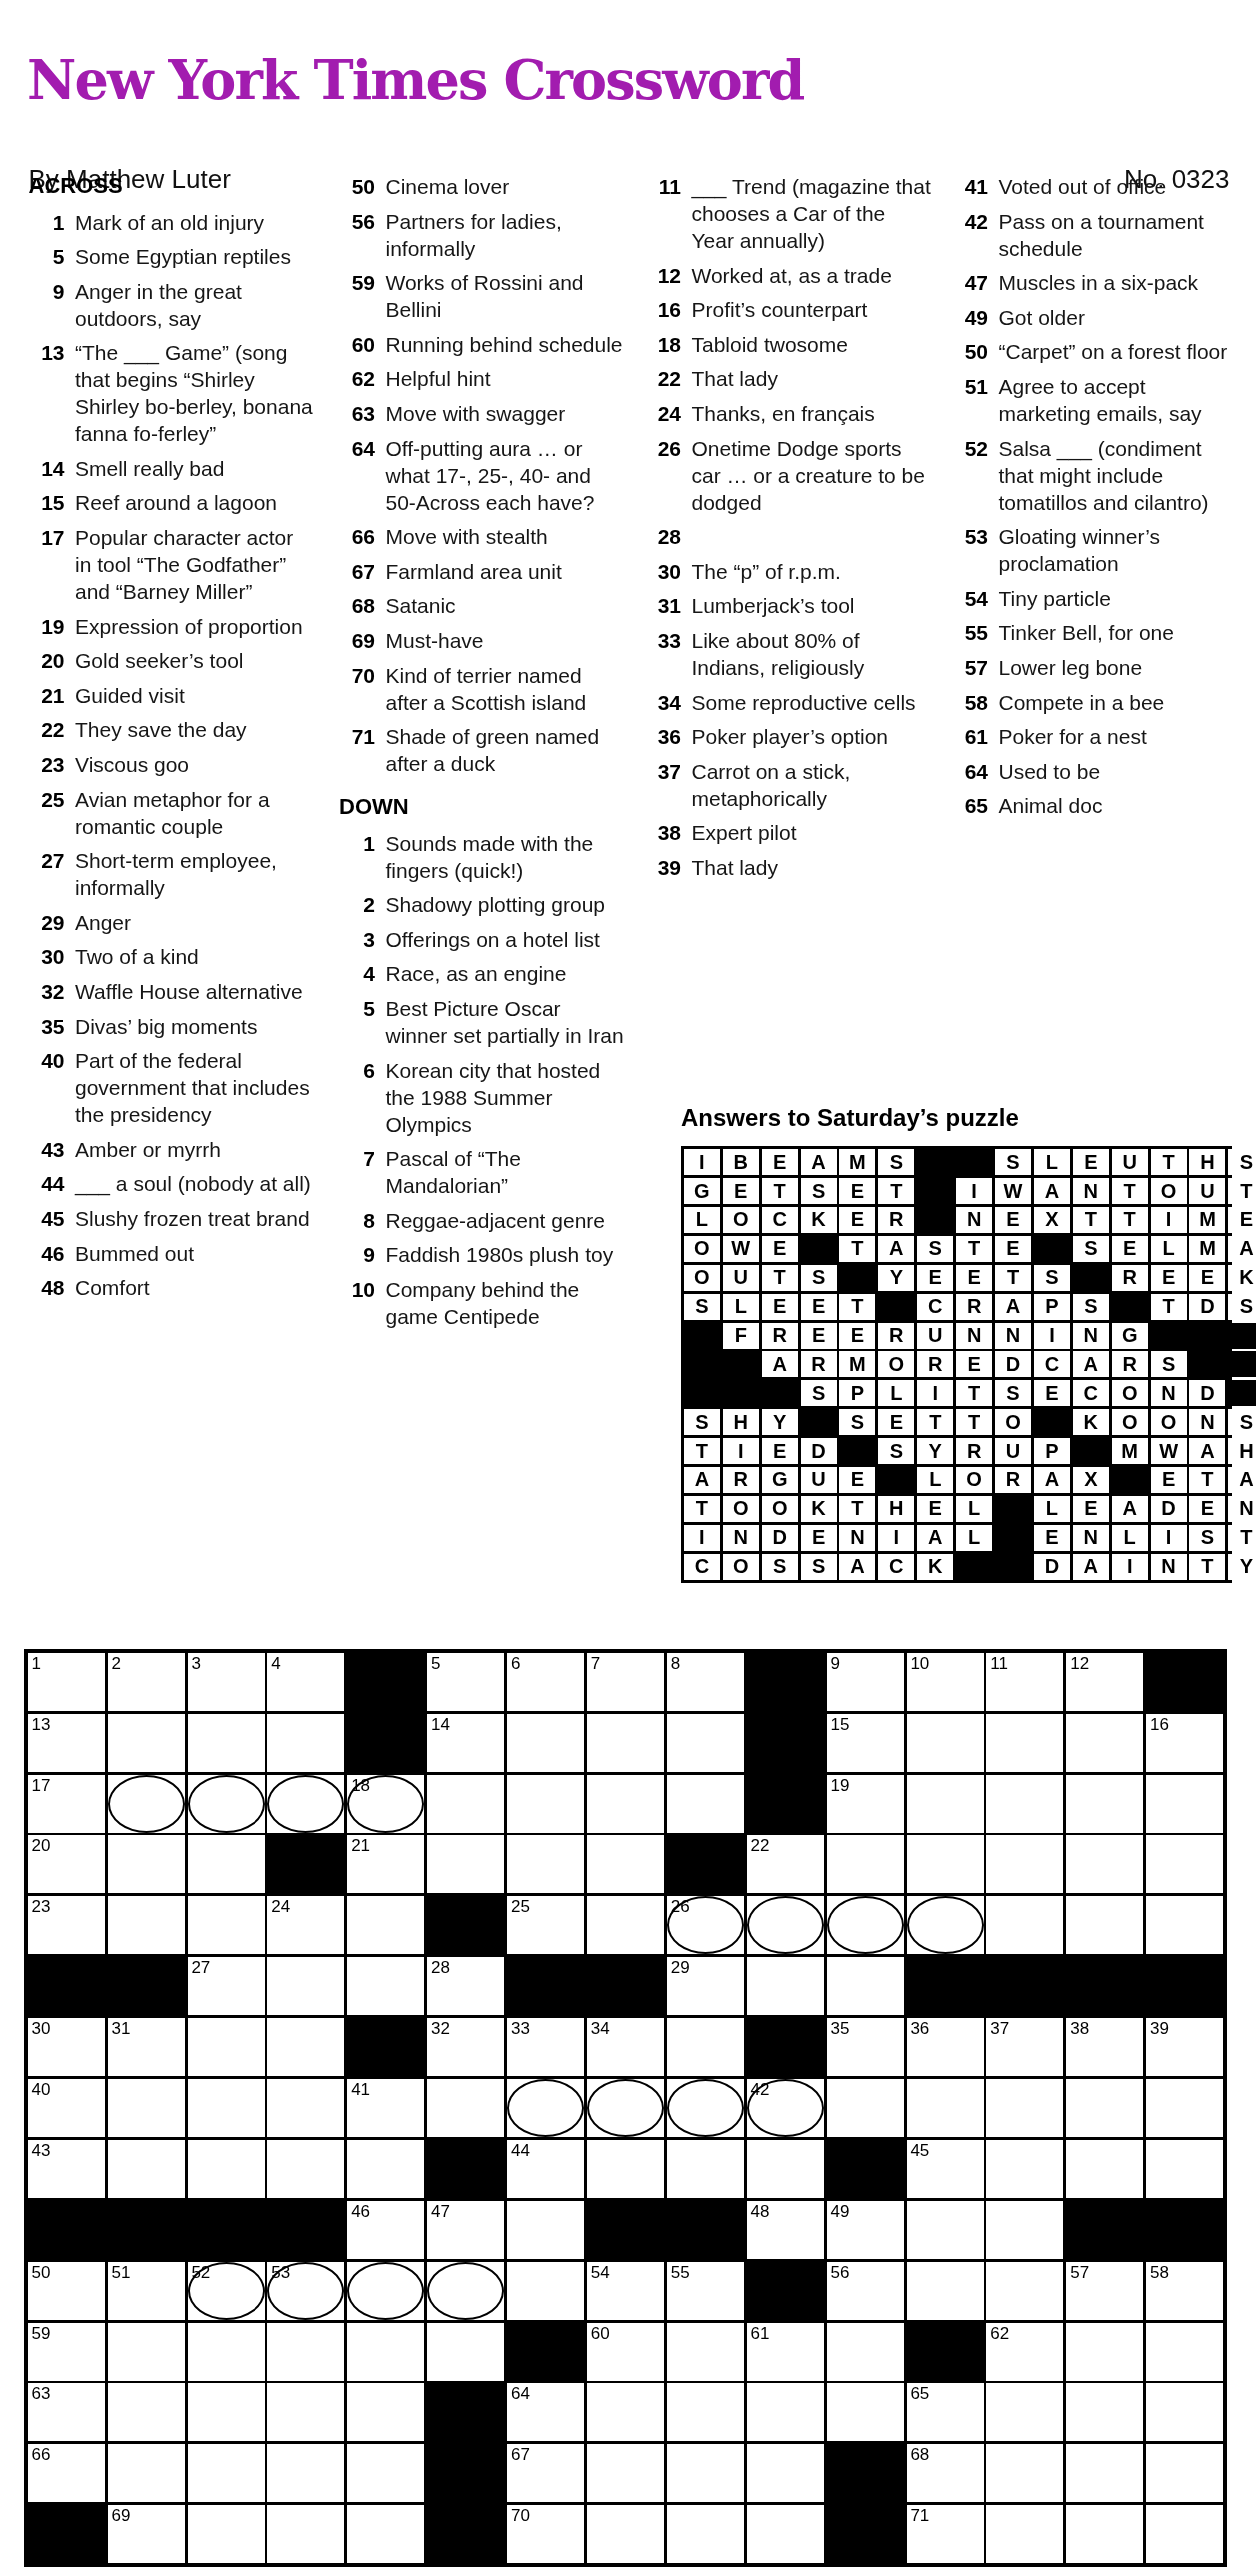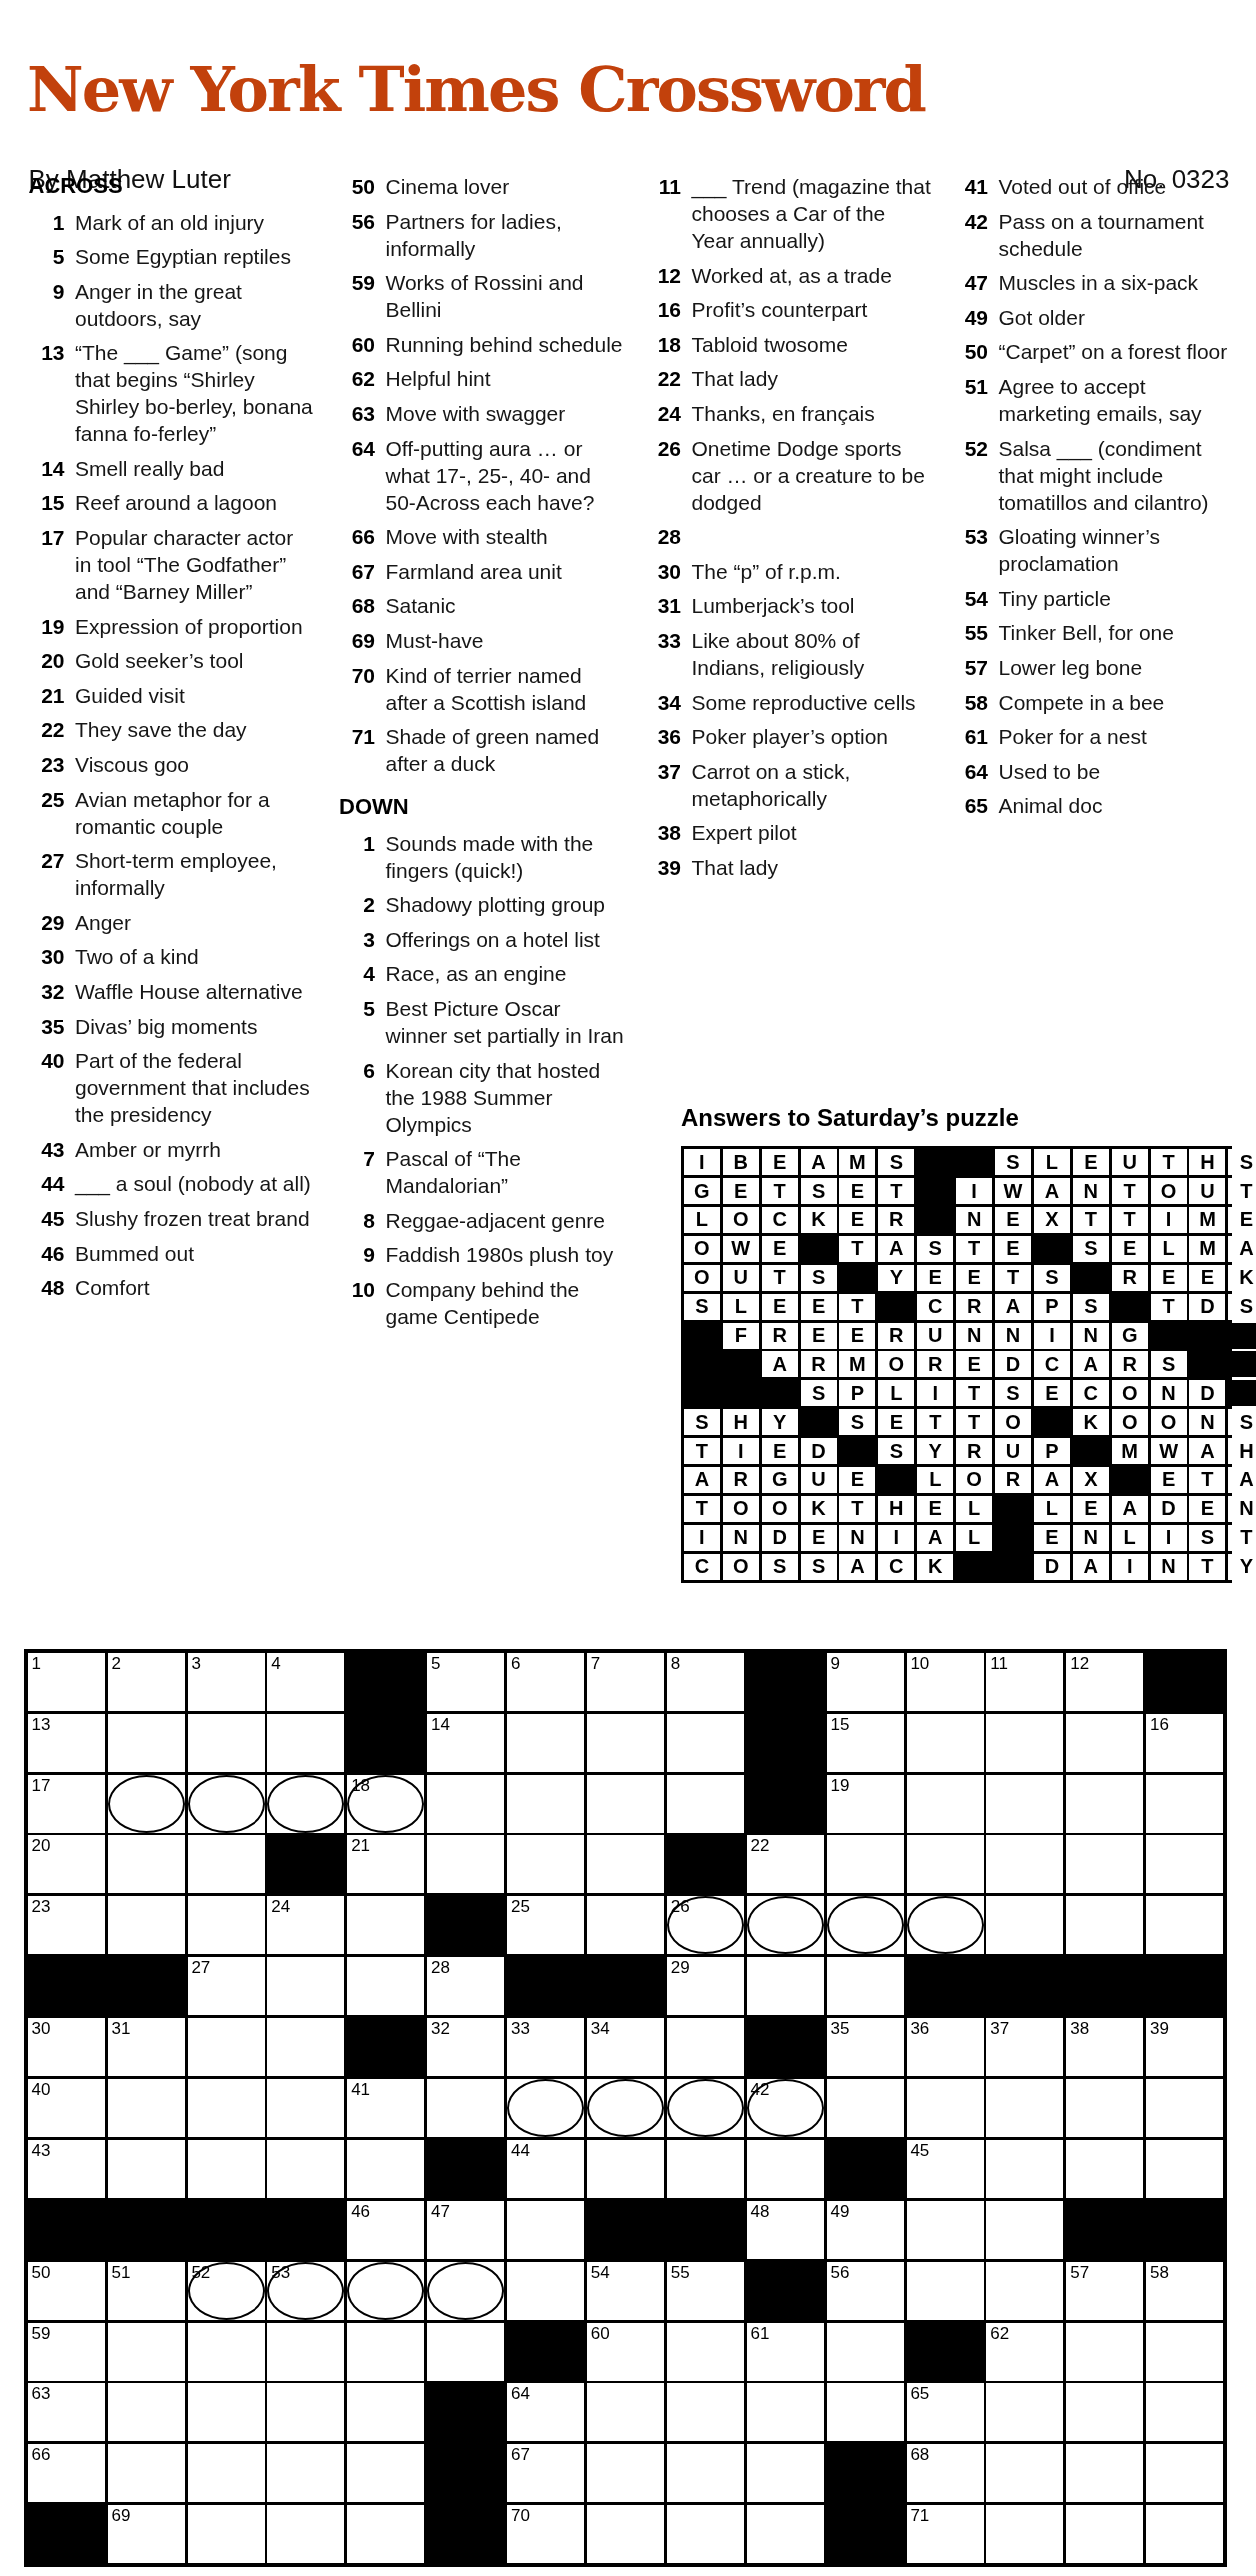--- a/index.html
+++ b/index.html
@@ -5,21 +5,21 @@
   html,body { margin:0; padding:0; }
   body {
     width:1256px; height:2576px; position:relative;
     background:#ffffff; color:#161616;
     font-family:"Liberation Sans", sans-serif;
     overflow:hidden;
   }
   .title {
     position:absolute; left:27px; top:11.4px;
     font-family:"DejaVu Serif", serif; font-weight:bold;
-    font-size:62px; letter-spacing:-1.9px; color:#c2410c;
+    font-size:54px; letter-spacing:-1.9px; color:#a21caf;
   }
   .byline-row {
     position:absolute; left:28.5px; top:124px; width:1201px;
     display:flex; justify-content:space-between;
     font-size:26px; color:#111;margin-top:40px;
   }
   .clue-col { position:absolute; top:173px; width:303px; }
   #col1 { left:28.5px; }
   #col2 { left:339px; }
   #col3 { left:645px; }

